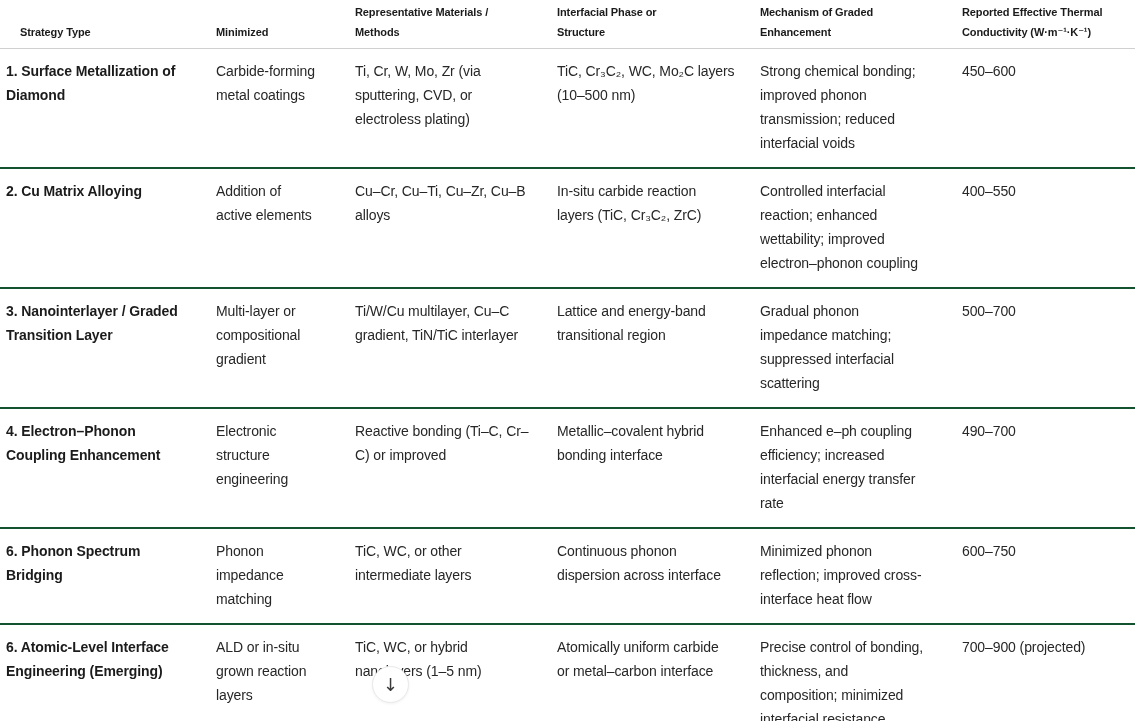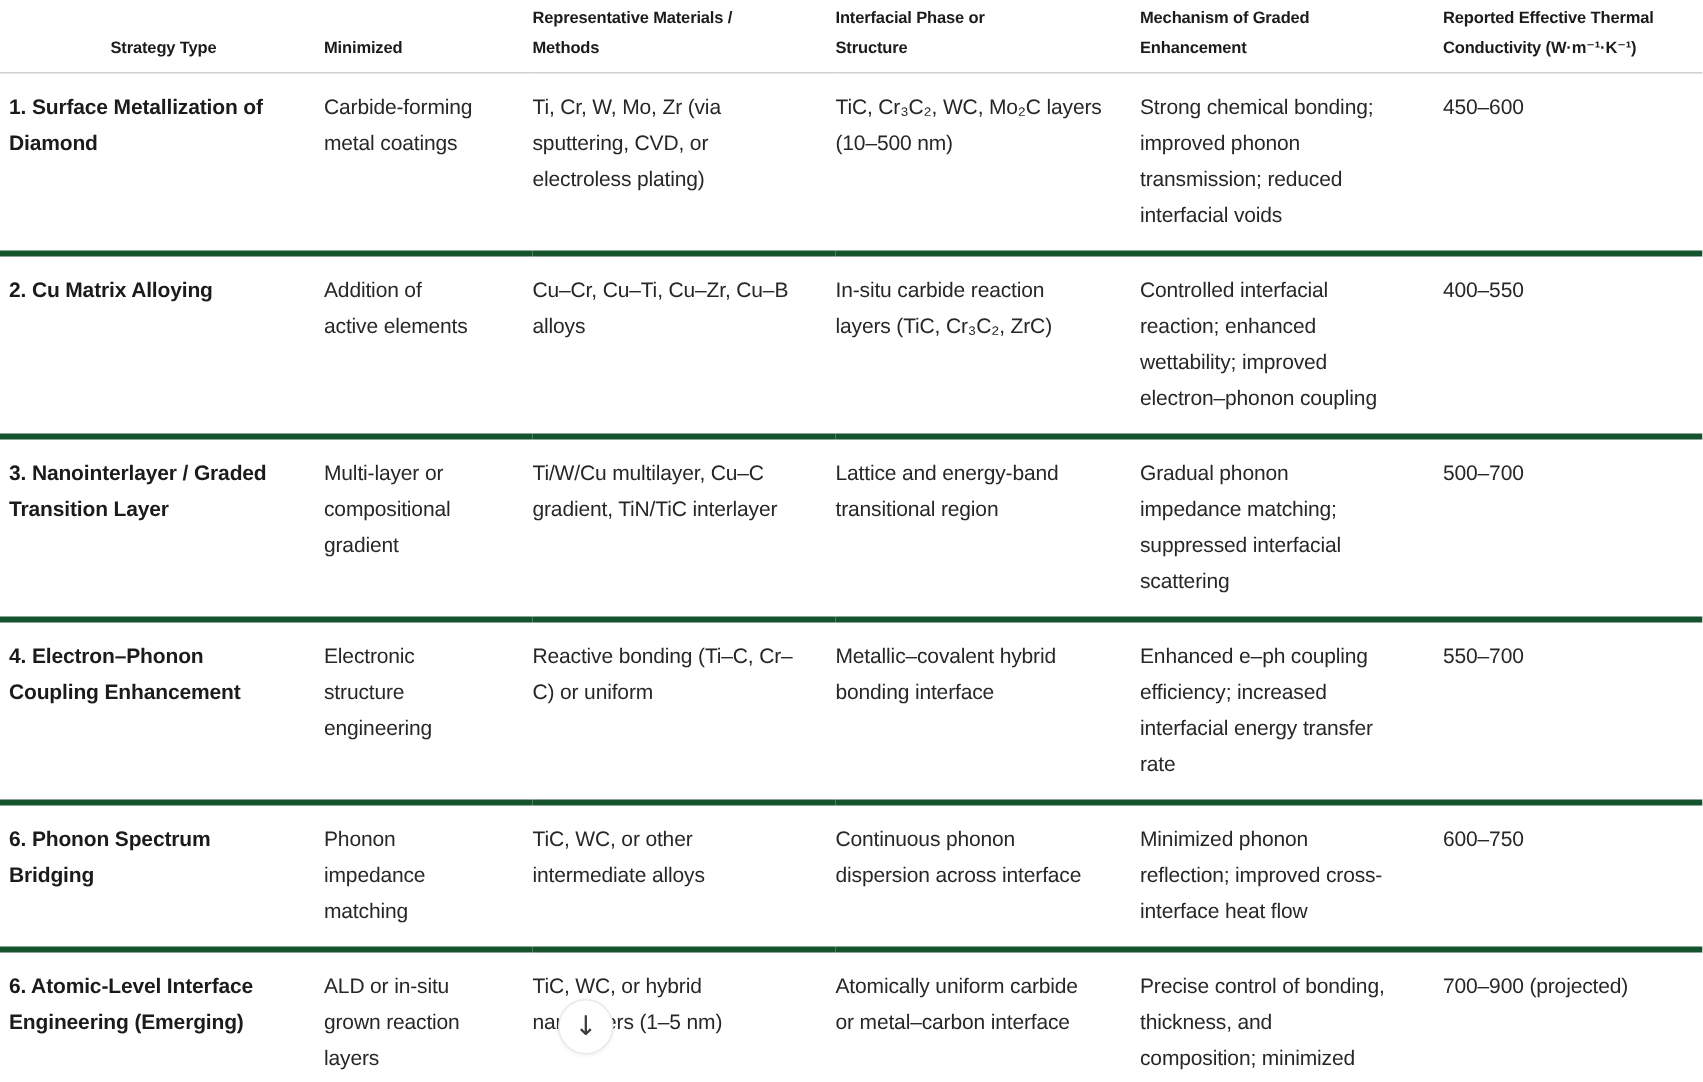--- a/index.html
+++ b/index.html
@@ -22,33 +22,33 @@
     font-weight: bold;
     color: #1b1b1b;
     line-height: 20px;
     text-align: left;
     vertical-align: bottom;
     white-space: pre;
     letter-spacing: -0.1px;
     padding: 2px 18px 6px 0;
     border-bottom: 1px solid #d0d0d0;
   }
-  thead th:first-child { padding-left: 20px; text-align: center; }
+  thead th:first-child { padding-left: 20px; }
   thead th:last-child  { padding-right: 2px; }
 
   tbody td {
     font-size: 14px;
     color: #272727;
     line-height: 24px;
     text-align: left;
     vertical-align: top;
     white-space: pre;
     letter-spacing: -0.1px;
     padding: 10px 18px 12px 0;
-    border-bottom: 4px solid #14532d;
+    border-bottom: 2px solid #14532d;
   }
   tbody td:first-child { padding-left: 6px; }
   tbody td[data-field="strategy"] {
     font-weight: bold;
     color: #1b1b1b;
   }
   tbody tr:last-child td { border-bottom: none; }
 
   .scroll-btn {
     position: absolute;
@@ -147,37 +147,37 @@
 scattering</td>
       <td data-field="conductivity">500–700</td>
     </tr>
         <tr>
       <td data-field="strategy">4. Electron–Phonon
 Coupling Enhancement</td>
       <td data-field="approach">Electronic
 structure
 engineering</td>
       <td data-field="materials">Reactive bonding (Ti–C, Cr–
-C) or uniform</td>
+C) or improved</td>
       <td data-field="interfacial_phase">Metallic–covalent hybrid
 bonding interface</td>
       <td data-field="mechanism">Enhanced e–ph coupling
 efficiency; increased
 interfacial energy transfer
 rate</td>
-      <td data-field="conductivity">550–700</td>
+      <td data-field="conductivity">490–700</td>
     </tr>
         <tr>
       <td data-field="strategy">6. Phonon Spectrum
 Bridging</td>
       <td data-field="approach">Phonon
 impedance
 matching</td>
       <td data-field="materials">TiC, WC, or other
-intermediate alloys</td>
+intermediate layers</td>
       <td data-field="interfacial_phase">Continuous phonon
 dispersion across interface</td>
       <td data-field="mechanism">Minimized phonon
 reflection; improved cross-
 interface heat flow</td>
       <td data-field="conductivity">600–750</td>
     </tr>
         <tr>
       <td data-field="strategy">6. Atomic-Level Interface
 Engineering (Emerging)</td>

